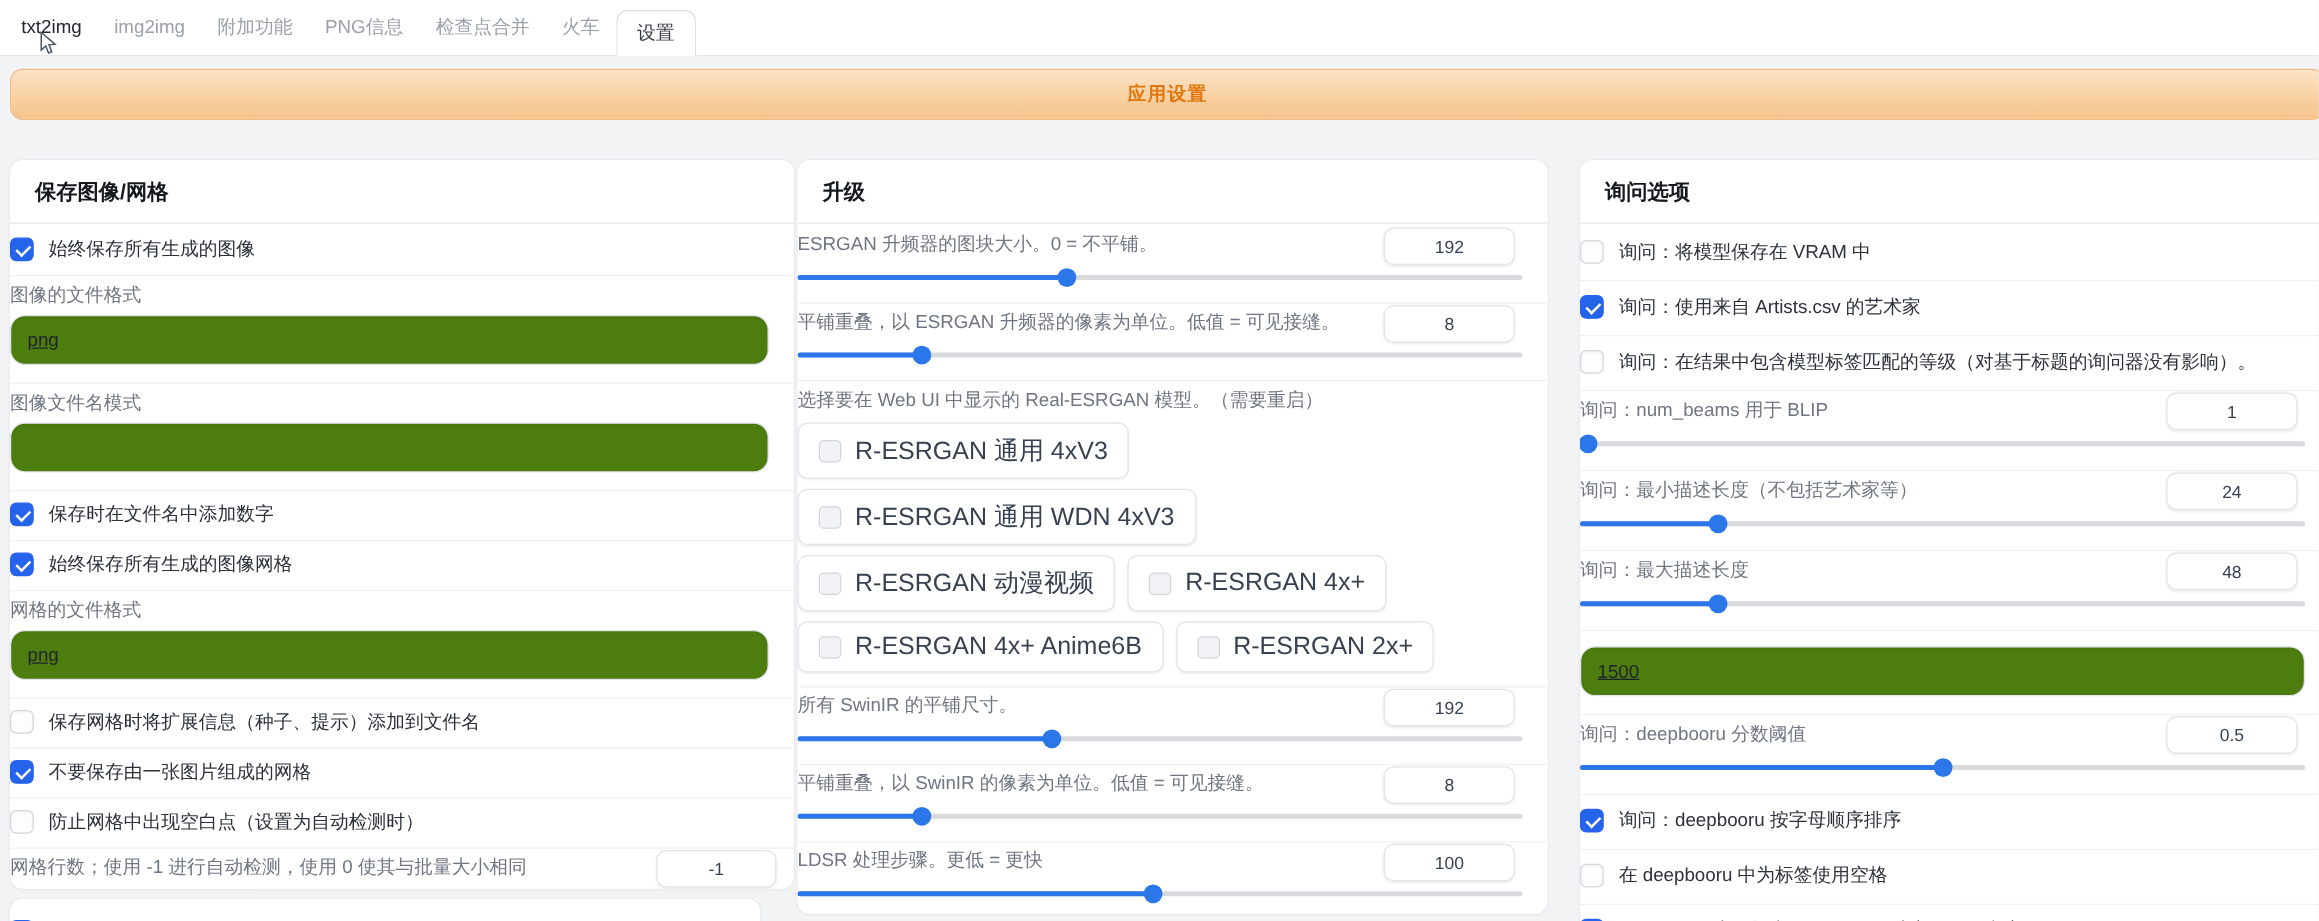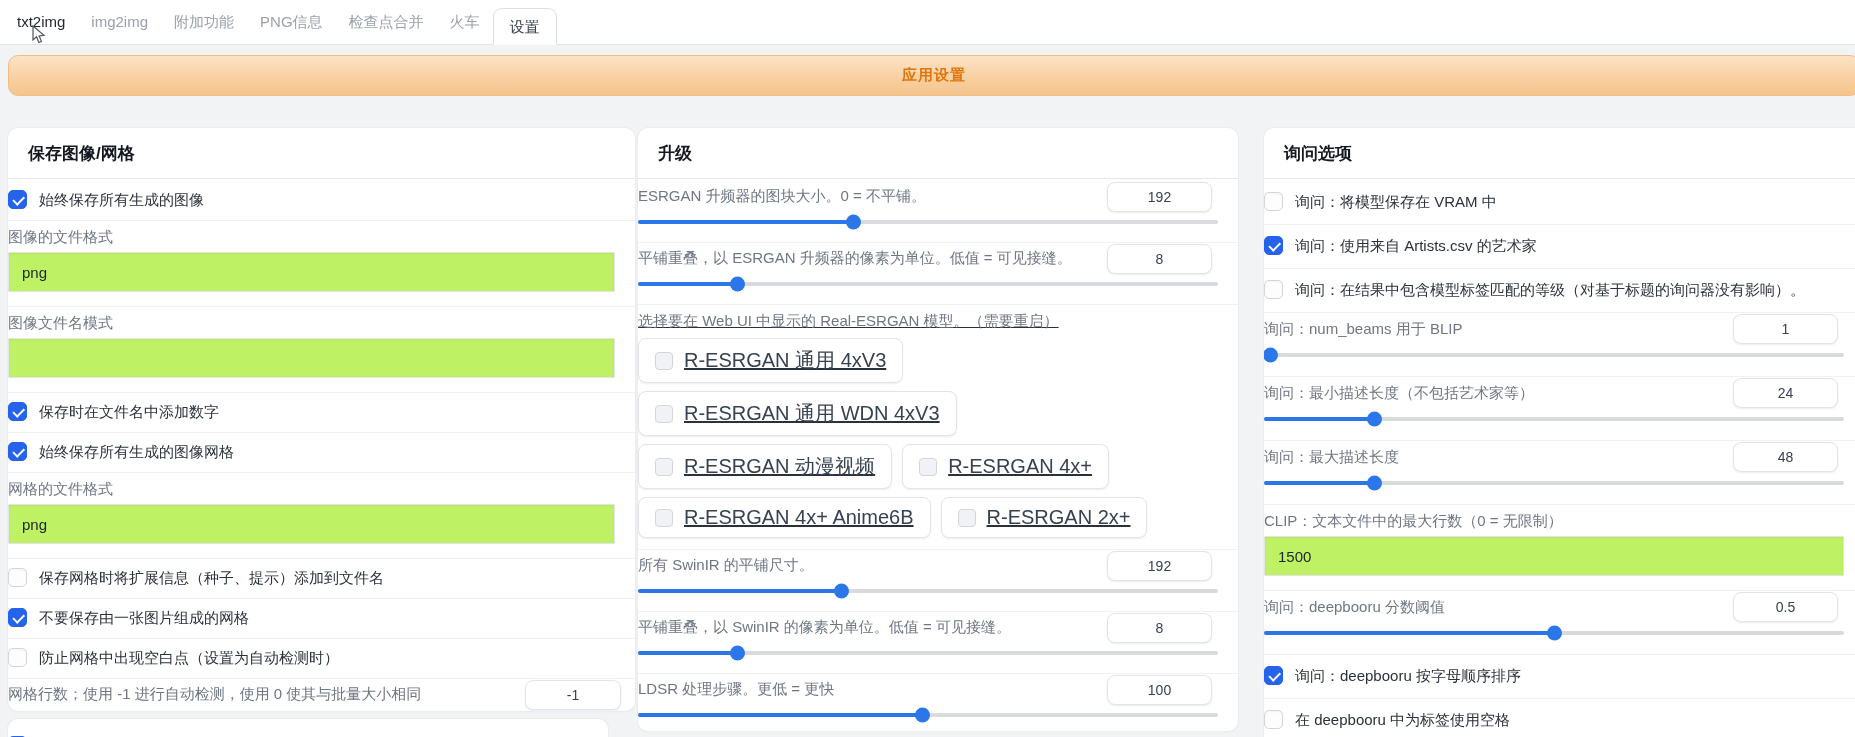--- a/index.html
+++ b/index.html
@@ -62,23 +62,23 @@
   .cb.checked { background:#2563eb; border-color:#2563eb; box-shadow:none; }
   .cb.checked::after {
     content:''; position:absolute; left:4px; top:4.5px; width:9px; height:4.5px;
     border-left:2px solid #fff; border-bottom:2px solid #fff; transform:rotate(-45deg);
   }
   .cb-label { font-size:15px; color:#2b313b; line-height:19px; }
   
   .row-field { padding-top:6px; padding-bottom:12px; }
   .field-label { font-size:15px; color:#6f7683; line-height:19px; }
   .text-input, .select {
-    margin-top:6px; width:100%; height:40px; border:1px solid #e2e4e9; border-radius:1px;
-    background:#bef264; box-shadow:inset 0 1px 3px rgba(0,0,0,.05);
-    font-family:inherit; font-size:15px; color:#1f242c; padding:0 13px; outline:none; display:block;
+    margin-top:6px; width:100%; height:40px; border:1px solid #e2e4e9; border-radius:12px;
+    background:#4d7c0f; box-shadow:inset 0 1px 3px rgba(0,0,0,.05);
+    font-family:inherit; font-size:15px; color:#1f242c; padding:0 13px; outline:none; display:block;text-decoration:underline;
   }
   .select { display:flex; align-items:center; justify-content:flex-end; height:38px; cursor:pointer; }
   .select .select-value { flex:1; }
   .chev { width:9px; height:9px; border-right:2px solid #64707e; border-bottom:2px solid #64707e; transform:rotate(45deg); margin:-4px 4px 0 0; }
   
   .row-slider { padding-top:5px; padding-bottom:10px; }
   .p-right .row-slider { padding-top:6px; padding-bottom:11px; }
   .row-slider .field-label { padding-right:130px; }
   .numbox {
     position:absolute; right:26px; top:1px; width:105px; height:30px;
@@ -88,21 +88,21 @@
   }
   .p-left .numbox { width:96px; right:14px; }
   .slider { margin-top:9px; height:16px; display:flex; align-items:center; cursor:pointer; }
   .track { position:relative; width:100%; height:4.5px; border-radius:3px; background:#d8dade; }
   .fill { position:absolute; left:0; top:0; height:100%; border-radius:3px; background:#2b76e8; }
   .fill::after {
     content:''; position:absolute; right:-8px; top:50%; transform:translateY(-50%);
     width:15px; height:15px; border-radius:50%; background:#2b76e8;
   }
   
-  .row-chips { padding-top:6px; padding-bottom:9px;text-decoration:underline; }
+  .row-chips { padding-top:6px; padding-bottom:9px; }
   .chips { display:flex; flex-wrap:wrap; gap:8px 10px; margin-top:8px; }
   .chip {
     display:inline-flex; align-items:center; gap:11px; padding:8px 16px;
     background:#fff; border:1px solid #e2e4e9; border-radius:8px;
     box-shadow:0 1px 2px rgba(0,0,0,.07); cursor:pointer;
   }
   .chip-cb { width:18px; height:18px; border-radius:4px; background:#f1f2f5; border:1px solid #d2d5db; }
   .chip-label { font-size:20px; color:#374151; white-space:nowrap; }
 </style>
 </head>
@@ -331,21 +331,20 @@
     <div class="field-label">询问：最大描述长度</div>
     <div class="numbox">48</div>
     <div class="slider">
       <div class="track">
           <div class="fill" style="width: 19%;"></div>
         </div>
     </div>
   </div>
 
   <div class="row row-field">
-    <div class="field-label">CLIP：文本文件中的最大行数（0 = 无限制）</div>
     <input class="text-input" value="1500" style="">
   </div>
 
   <div class="row row-slider">
     <div class="field-label">询问：deepbooru 分数阈值</div>
     <div class="numbox">0.5</div>
     <div class="slider">
       <div class="track">
           <div class="fill" style="width: 50%;"></div>
         </div>

